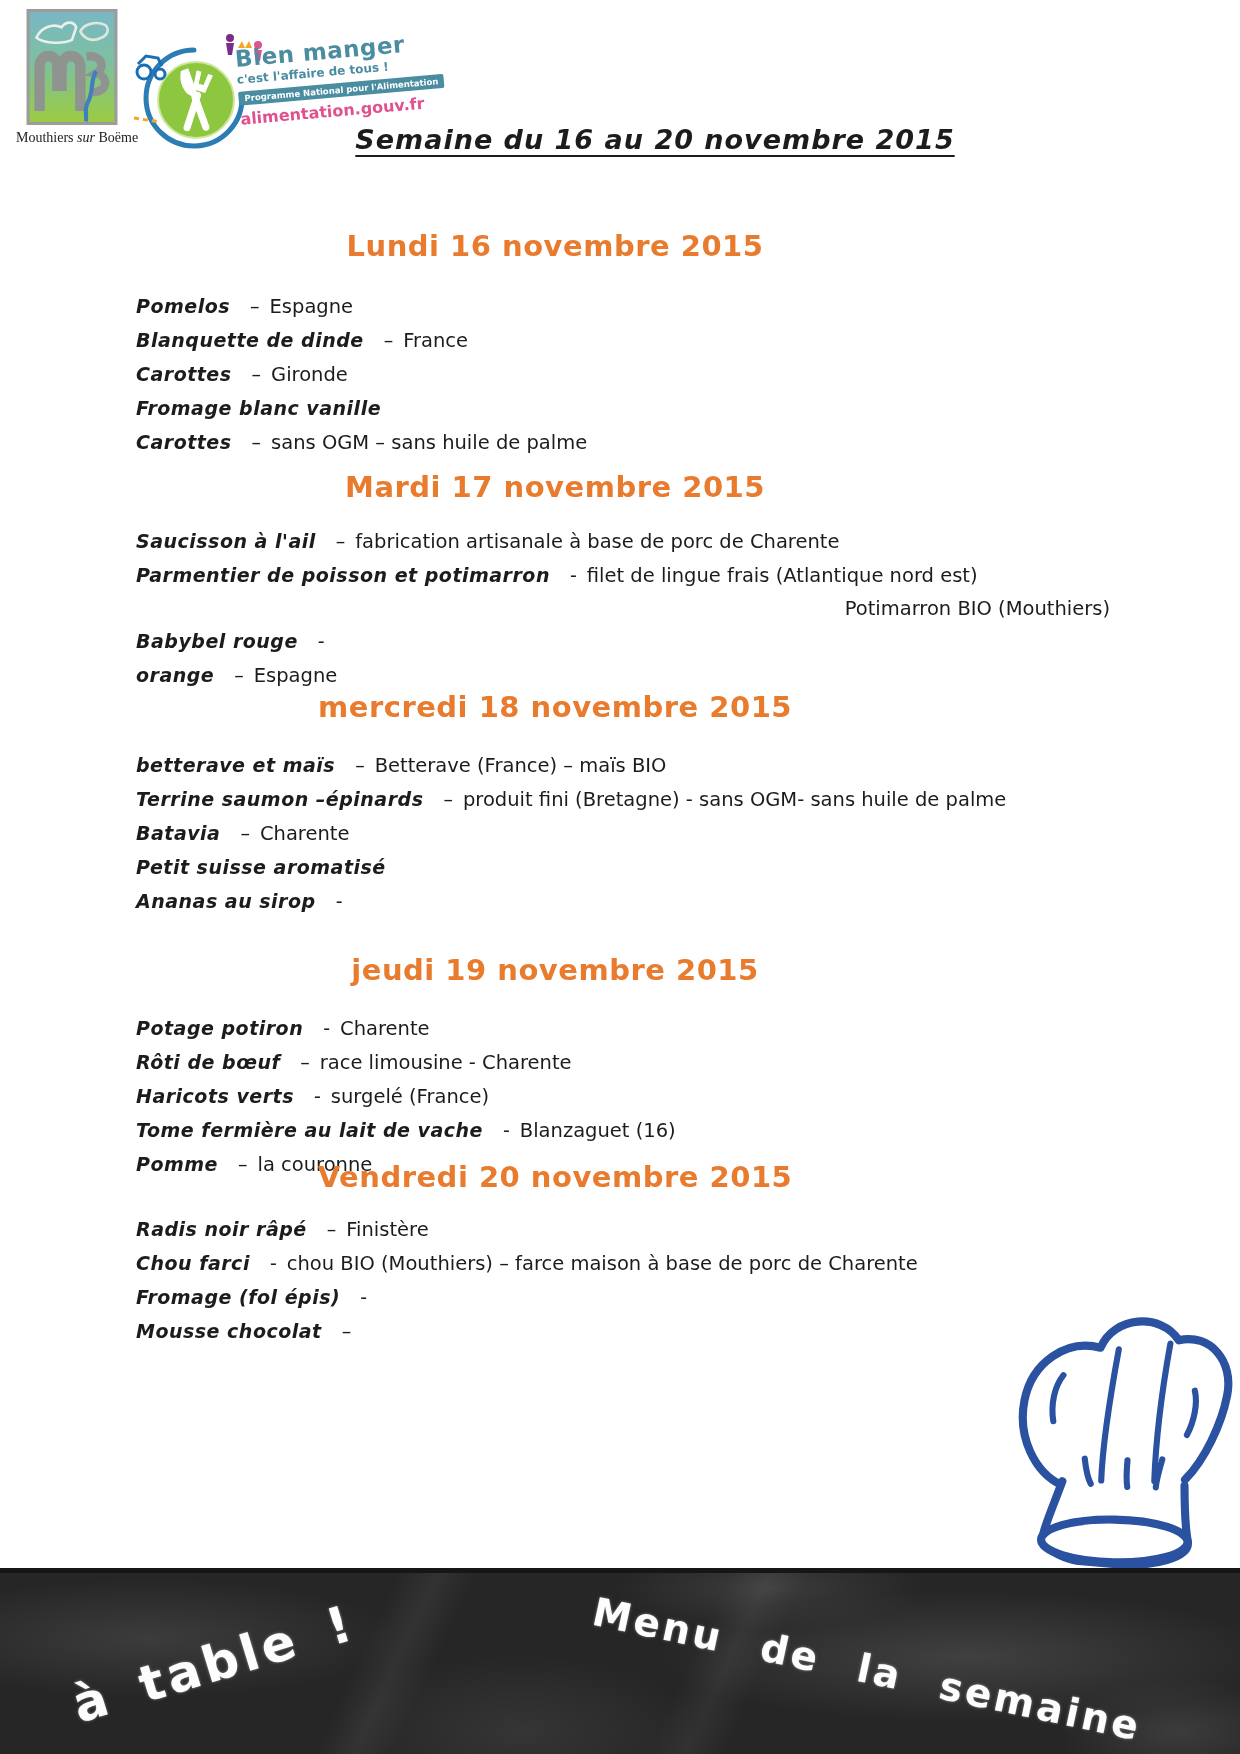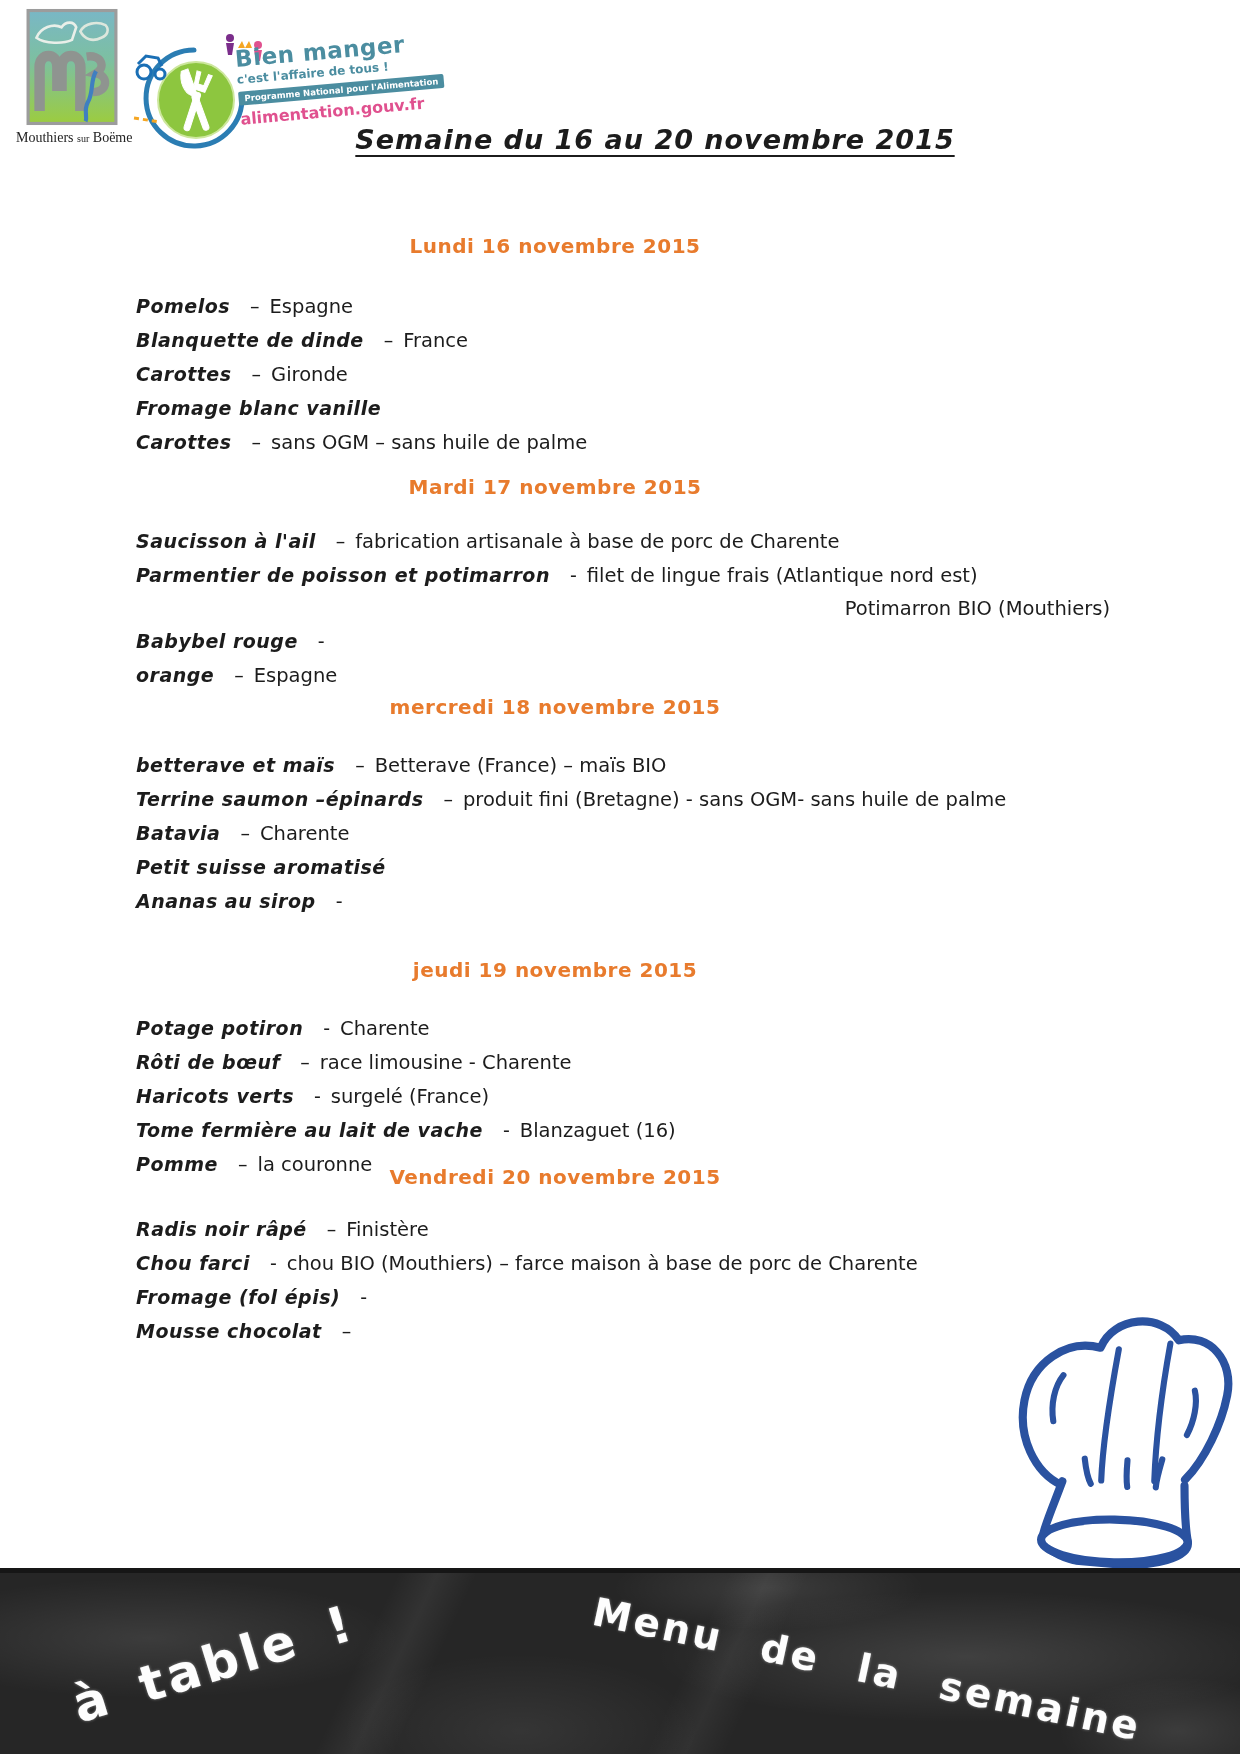--- a/index.html
+++ b/index.html
@@ -7,40 +7,40 @@
     width:1240px;height:1754px;position:relative;background:#ffffff;
     font-family:"DejaVu Sans",sans-serif;color:#1c1c1c;overflow:hidden;
   }
   
   .logo-mouthiers{position:absolute;left:26px;top:8px;width:92px;height:150px;}
   .logo-mouthiers svg{display:block;}
   .mouthiers-caption{
     position:absolute;left:-10px;top:122px;width:112px;text-align:center;
     font-family:"Liberation Serif",serif;font-size:14px;color:#222;white-space:nowrap;
   }
-  .mouthiers-caption .sur{font-size:10px;}
+  .mouthiers-caption .sur{font-size:14px;font-style:italic;}
   .logo-bienmanger{position:absolute;left:126px;top:28px;width:260px;height:125px;}
   .bm-text{position:absolute;left:108px;top:18px;transform:rotate(-5deg);transform-origin:left top;width:160px;}
   .bm-title{font-size:23px;font-weight:bold;color:#4b8da0;letter-spacing:0.5px;white-space:nowrap;}
   .bm-sub{font-size:12px;font-weight:bold;color:#4b8da0;margin-top:1px;white-space:nowrap;}
   .bm-banner{display:inline-block;background:#4b8da0;color:#fff;font-size:8.5px;font-weight:bold;
     padding:2px 6px;border-radius:2px;margin-top:3px;white-space:nowrap;}
   .bm-url{font-size:16px;font-weight:bold;color:#e0518f;margin-top:4px;white-space:nowrap;}
   
   .page-title{
     position:absolute;left:350px;top:124px;width:610px;text-align:center;
     font-size:27px;font-weight:bold;font-style:italic;letter-spacing:1px;
     text-decoration:underline;text-underline-offset:6px;text-decoration-thickness:2px;
     white-space:nowrap;
   }
   
   .menu-days{position:absolute;left:0;top:0;width:1110px;}
   .day{position:absolute;left:0;width:1110px;}
   .day-heading{
-    text-align:center;font-size:20px;font-weight:bold;color:#e87b2d;
+    text-align:center;font-size:29px;font-weight:bold;color:#e87b2d;
     line-height:28px;letter-spacing:0.5px;
   }
   .day-items{padding-left:136px;}
   .day:nth-child(1){top:232px;} .day:nth-child(1) .day-items{margin-top:30px;}
   .day:nth-child(2){top:473px;} .day:nth-child(2) .day-items{margin-top:24px;}
   .day:nth-child(3){top:693px;} .day:nth-child(3) .day-items{margin-top:28px;}
   .day:nth-child(4){top:928px;margin-top:28px;} .day:nth-child(4) .day-items{margin-top:28px;}
   .day:nth-child(5){top:1163px;} .day:nth-child(5) .day-items{margin-top:22px;}
   .menu-item{line-height:32px;white-space:nowrap;}
   .dish-name{font-weight:bold;font-style:italic;font-size:19px;letter-spacing:0.5px;}

